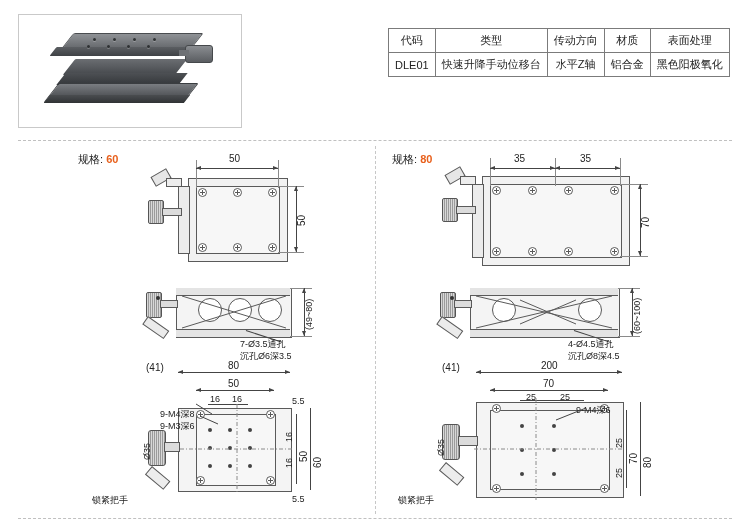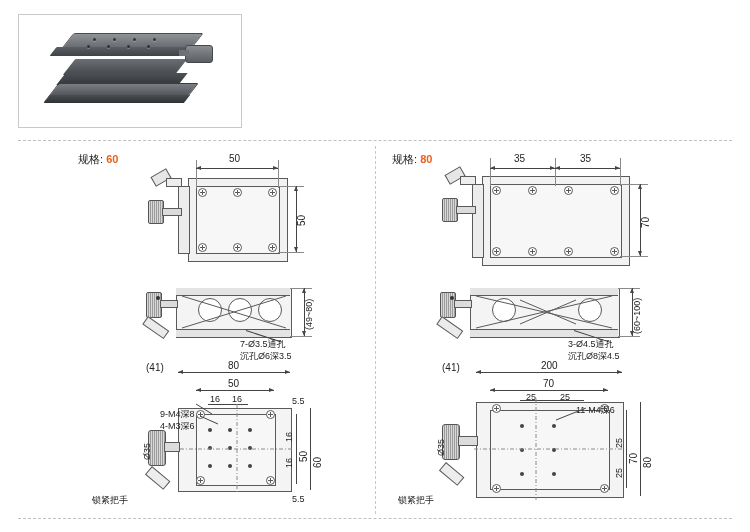--- a/index.html
+++ b/index.html
@@ -107,20 +107,40 @@
         <div class="st-dot" style="left:86px;top:5px;"></div>
         <div class="st-dot" style="left:106px;top:5px;"></div>
         <div class="st-dot" style="left:40px;top:12px;"></div>
         <div class="st-dot" style="left:60px;top:12px;"></div>
         <div class="st-dot" style="left:80px;top:12px;"></div>
         <div class="st-dot" style="left:100px;top:12px;"></div>
       </div>
     </div>
   </div>
 
+  <table class="spec-table">
+    <thead>
+      <tr>
+        <th>代码</th>
+        <th>类型</th>
+        <th>传动方向</th>
+        <th>材质</th>
+        <th>表面处理</th>
+      </tr>
+    </thead>
+    <tbody>
+      <tr>
+        <td class="code-cell">DLE01</td>
+        <td>快速升降手动位移台</td>
+        <td>水平Z轴</td>
+        <td>铝合金</td>
+        <td>黑色阳极氧化</td>
+      </tr>
+    </tbody>
+  </table>
 
   <div class="hr"></div>
   <div class="hr2"></div>
   <div class="vline"></div>
 
   <div class="spec-title" style="left:78px;top:152px;">
     <span>规格:</span>
     <span class="spec-num">60</span>
   </div>
 
@@ -208,21 +228,21 @@
   <div class="lbl-sm" style="left:292px;top:396px;">5.5</div>
   <div class="lbl-sm" style="left:292px;top:494px;">5.5</div>
   <div class="vtxt-sm" style="left:284px;top:442px;">16</div>
   <div class="vtxt-sm" style="left:284px;top:468px;">16</div>
   <div class="vtxt" style="left:298px;top:462px;">50</div>
   <div class="vtxt" style="left:312px;top:468px;">60</div>
   <div class="dimline-v" style="left:296px;top:414px;height:70px;"></div>
   <div class="dimline-v" style="left:310px;top:408px;height:82px;"></div>
 
   <div class="lbl-sm" style="left:160px;top:408px;">9-M4深8</div>
-  <div class="lbl-sm" style="left:160px;top:420px;">4-M3深6</div>
+  <div class="lbl-sm" style="left:160px;top:420px;">9-M3深6</div>
   <div class="vtxt-sm" style="left:142px;top:460px;">Ø35</div>
   <div class="lbl-sm" style="left:92px;top:494px;">锁紧把手</div>
 
   <div class="spec-title" style="left:392px;top:152px;">
     <span>规格:</span>
     <span class="spec-num">80</span>
   </div>
 
   <div class="body-rect" style="left:482px;top:176px;width:146px;height:88px;"></div>
   <div class="body-rect light" style="left:490px;top:184px;width:130px;height:72px;"></div>
@@ -267,21 +287,21 @@
   <div class="thin" style="left:454px;top:300px;width:16px;height:6px;background:#dcdcdc;border:1px solid #5a5a5a;"></div>
   <div class="thin" style="left:442px;top:316px;width:24px;height:8px;background:#ebebeb;border:1px solid #5a5a5a;transform:rotate(35deg);transform-origin:left top;"></div>
   <div class="dot" style="left:450px;top:296px;background:#333;"></div>
   <div class="ext-h" style="left:618px;top:288px;width:22px;"></div>
   <div class="ext-h" style="left:618px;top:336px;width:22px;"></div>
   <div class="dimline-v" style="left:632px;top:288px;height:48px;"></div>
   <div class="arrowU" style="left:629.5px;top:288px;"></div>
   <div class="arrowD" style="left:629.5px;top:331px;"></div>
   <div class="vtxt-sm" style="left:632px;top:334px;">(60~100)</div>
   <div class="leader" style="left:574px;top:330px;width:40px;transform:rotate(18deg);"></div>
-  <div class="lbl-sm" style="left:568px;top:338px;">3-Ø4.5通孔</div>
+  <div class="lbl-sm" style="left:568px;top:338px;">4-Ø4.5通孔</div>
   <div class="lbl-sm" style="left:568px;top:350px;">沉孔Ø8深4.5</div>
 
   <div class="body-rect" style="left:476px;top:402px;width:146px;height:94px;background:#f4f4f4;"></div>
   <div class="body-rect light" style="left:490px;top:410px;width:118px;height:78px;"></div>
   <div class="knurl" style="left:442px;top:424px;width:16px;height:34px;border-radius:3px;"></div>
   <div class="thin" style="left:458px;top:436px;width:18px;height:8px;background:#dcdcdc;border:1px solid #5a5a5a;"></div>
   <div class="thin" style="left:446px;top:462px;width:22px;height:9px;background:#ededed;border:1px solid #5a5a5a;transform:rotate(40deg);transform-origin:left top;"></div>
   <div class="screw" style="left:492px;top:404px;"></div>
   <div class="screw" style="left:600px;top:404px;"></div>
   <div class="screw" style="left:492px;top:484px;"></div>
@@ -307,21 +327,21 @@
   <div class="lbl-sm" style="left:526px;top:392px;">25</div>
   <div class="lbl-sm" style="left:560px;top:392px;">25</div>
 
   <div class="dimline-v" style="left:626px;top:410px;height:78px;"></div>
   <div class="dimline-v" style="left:640px;top:402px;height:94px;"></div>
   <div class="vtxt-sm" style="left:614px;top:448px;">25</div>
   <div class="vtxt-sm" style="left:614px;top:478px;">25</div>
   <div class="vtxt" style="left:628px;top:464px;">70</div>
   <div class="vtxt" style="left:642px;top:468px;">80</div>
 
-  <div class="lbl-sm" style="left:576px;top:404px;">11-M4深6</div>
+  <div class="lbl-sm" style="left:576px;top:404px;">9-M4深6</div>
   <div class="vtxt-sm" style="left:436px;top:456px;">Ø35</div>
   <div class="lbl-sm" style="left:398px;top:494px;">锁紧把手</div>
 
   <svg class="ov">
     <g stroke="#5a5a5a" stroke-width="1" fill="none">
       <line x1="182" y1="296" x2="286" y2="328"></line>
       <line x1="182" y1="328" x2="286" y2="296"></line>
       <line x1="476" y1="296" x2="612" y2="328"></line>
       <line x1="476" y1="328" x2="612" y2="296"></line>
       <line x1="520" y1="300" x2="576" y2="324"></line>

